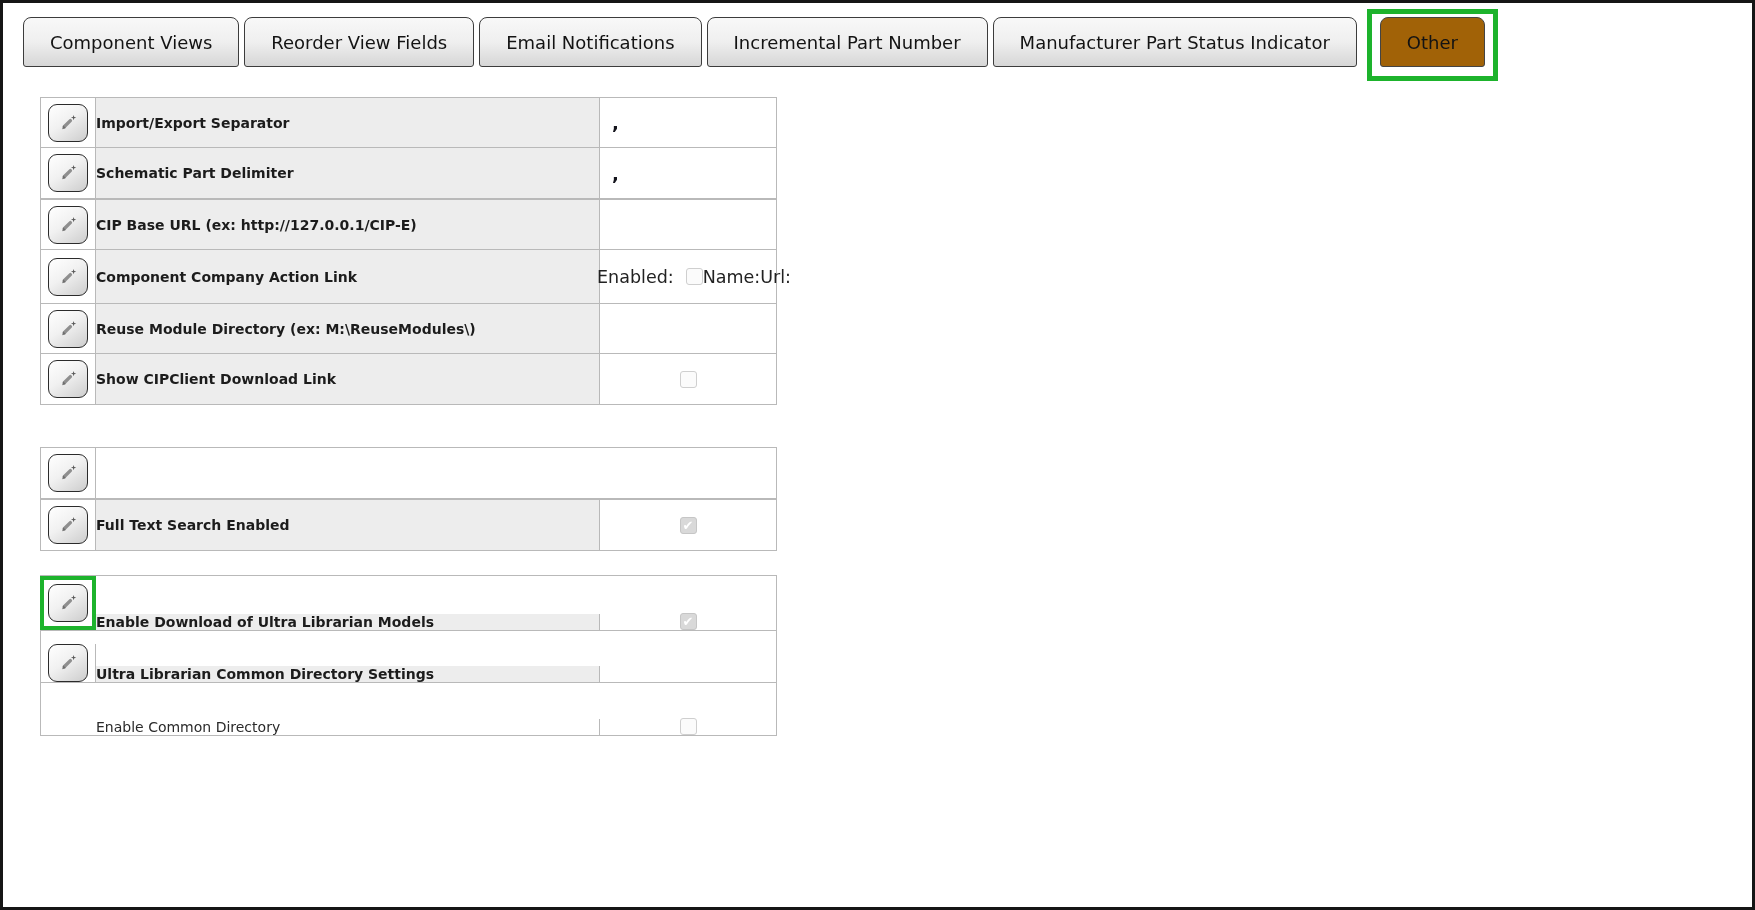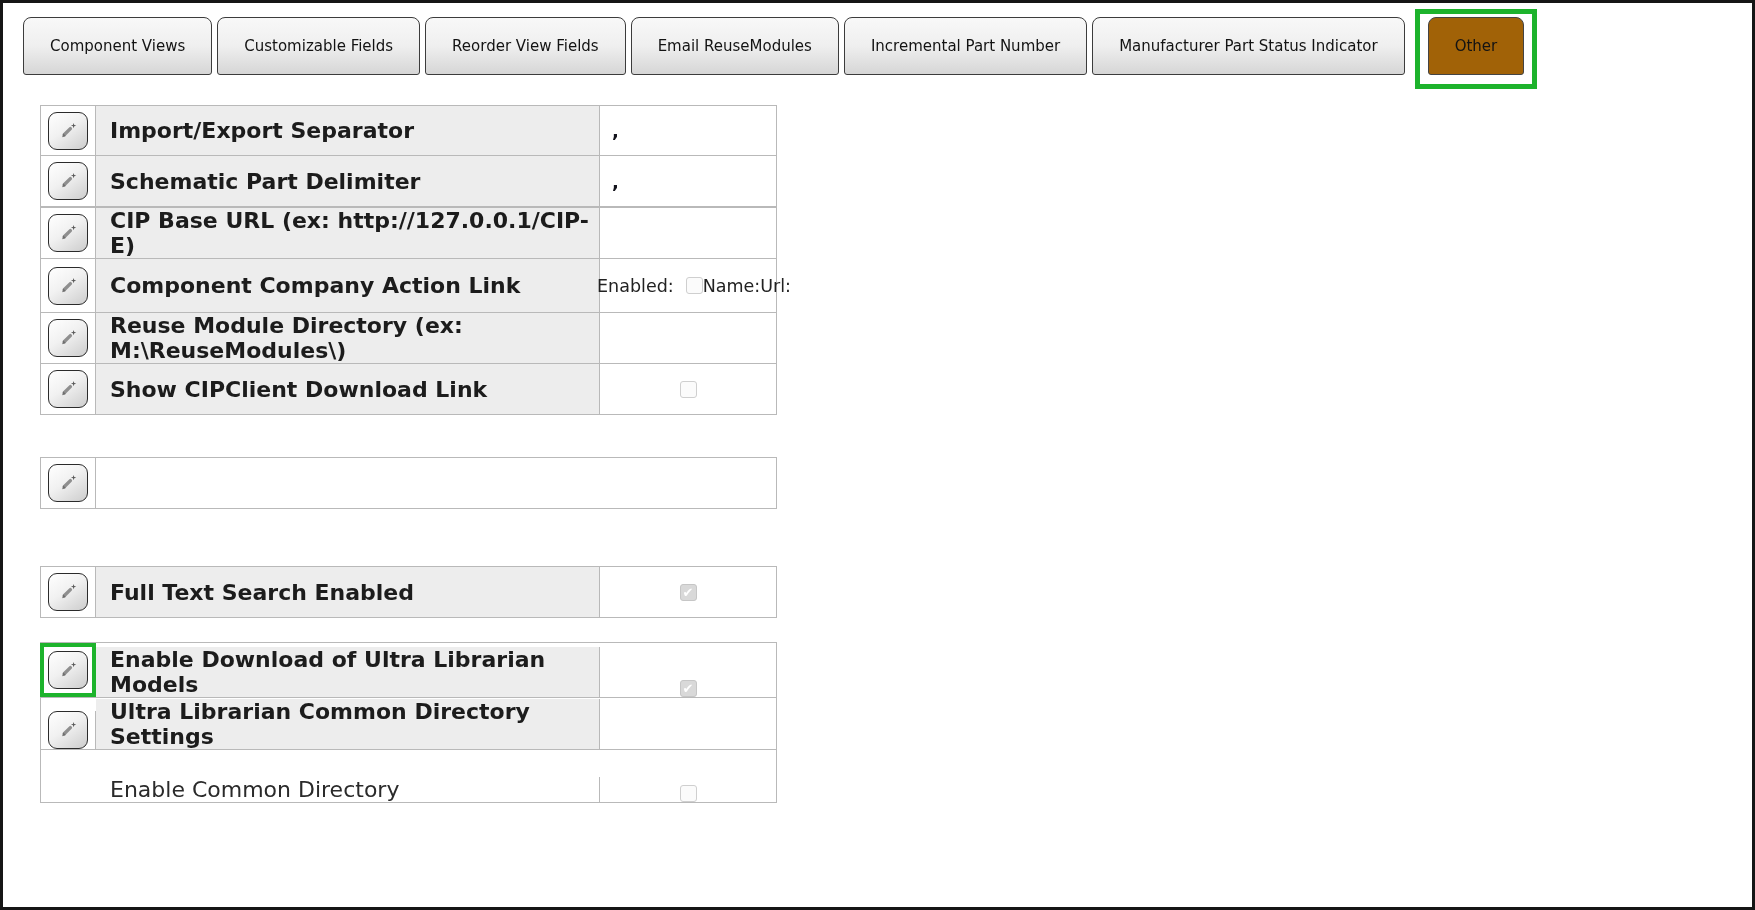--- a/index.html
+++ b/index.html
@@ -17,24 +17,24 @@
     background:#fff;
     overflow:hidden;
     position:relative;
   }
   
   .tabs{
     display:flex;align-items:flex-start;gap:5px;
     margin:14px 0 0 20px;
   }
   .tab{
-    height:58px;
+    height:50px;
     display:flex;align-items:center;justify-content:center;
     padding:0 26px;
-    font-size:15px;
+    font-size:18px;
     color:#131313;
     background:linear-gradient(to bottom,#f8f8f8 0%,#efefef 50%,#d6d6d6 100%);
     border:1px solid #3c3c3c;
     border-radius:8px 8px 3px 3px;
     white-space:nowrap;
     cursor:pointer;
   }
   .tab.active{
     background:#a16207;
     border-color:#444;
@@ -48,42 +48,41 @@
   }
   
   #tables{margin-left:37px;}
   .cfg-table{
     width:737px;
     border:1px solid var(--tbl-border);
   }
   .cfg-table:nth-of-type(1){margin-top:16px;}
   .cfg-table:nth-of-type(2){}
   .cfg-table:nth-of-type(3){margin-top:42px;}
-  .cfg-table:nth-of-type(4){margin-top:57px;}
+  .cfg-table:nth-of-type(4){}
   .cfg-table:nth-of-type(5){margin-top:24px;}
   .cfg-row{
     display:flex;
     min-height:50px;
     border-bottom:1px solid var(--tbl-border);
   }
   .cfg-table:nth-of-type(5) .cfg-row{min-height:52px;align-items:flex-end;}
   .cfg-row:last-child{border-bottom:none;}
   .cell-btn{
     width:55px;flex:0 0 55px;
     background:#fff;
     display:flex;align-items:center;justify-content:center;
     border-right:1px solid var(--tbl-border);
   }
   .cell-label{
     flex:1;
     background:var(--label-bg);
     display:flex;align-items:center;
-    padding-left:14px;
     font-weight:bold;
-    font-size:22px;
+    font-size:14px;
     color:var(--ink);
     border-right:1px solid var(--tbl-border);
   }
   .cell-label.plain{
     background:#fff;
     font-weight:normal;
     color:#2a2a2a;
   }
   .cell-value{
     width:176px;flex:0 0 176px;
@@ -138,23 +137,22 @@
     color:#fff;
     font-weight:bold;
   }
 </style>
 </head>
 <body>
 
 <div class="page">
   <div class="tabs" id="tabs">
       <div class="tab">Component Views</div>
-      <div class="tab">Customizable Fields</div>
       <div class="tab">Reorder View Fields</div>
-      <div class="tab">Email ReuseModules</div>
+      <div class="tab">Email Notifications</div>
       <div class="tab">Incremental Part Number</div>
       <div class="tab">Manufacturer Part Status Indicator</div>
       <div class="tab-highlight">
         <div class="tab active">Other</div>
       </div>
     </div>
   <div id="tables">
       <div class="cfg-table">
         <div class="cfg-row">
           <div class="cell-btn">

